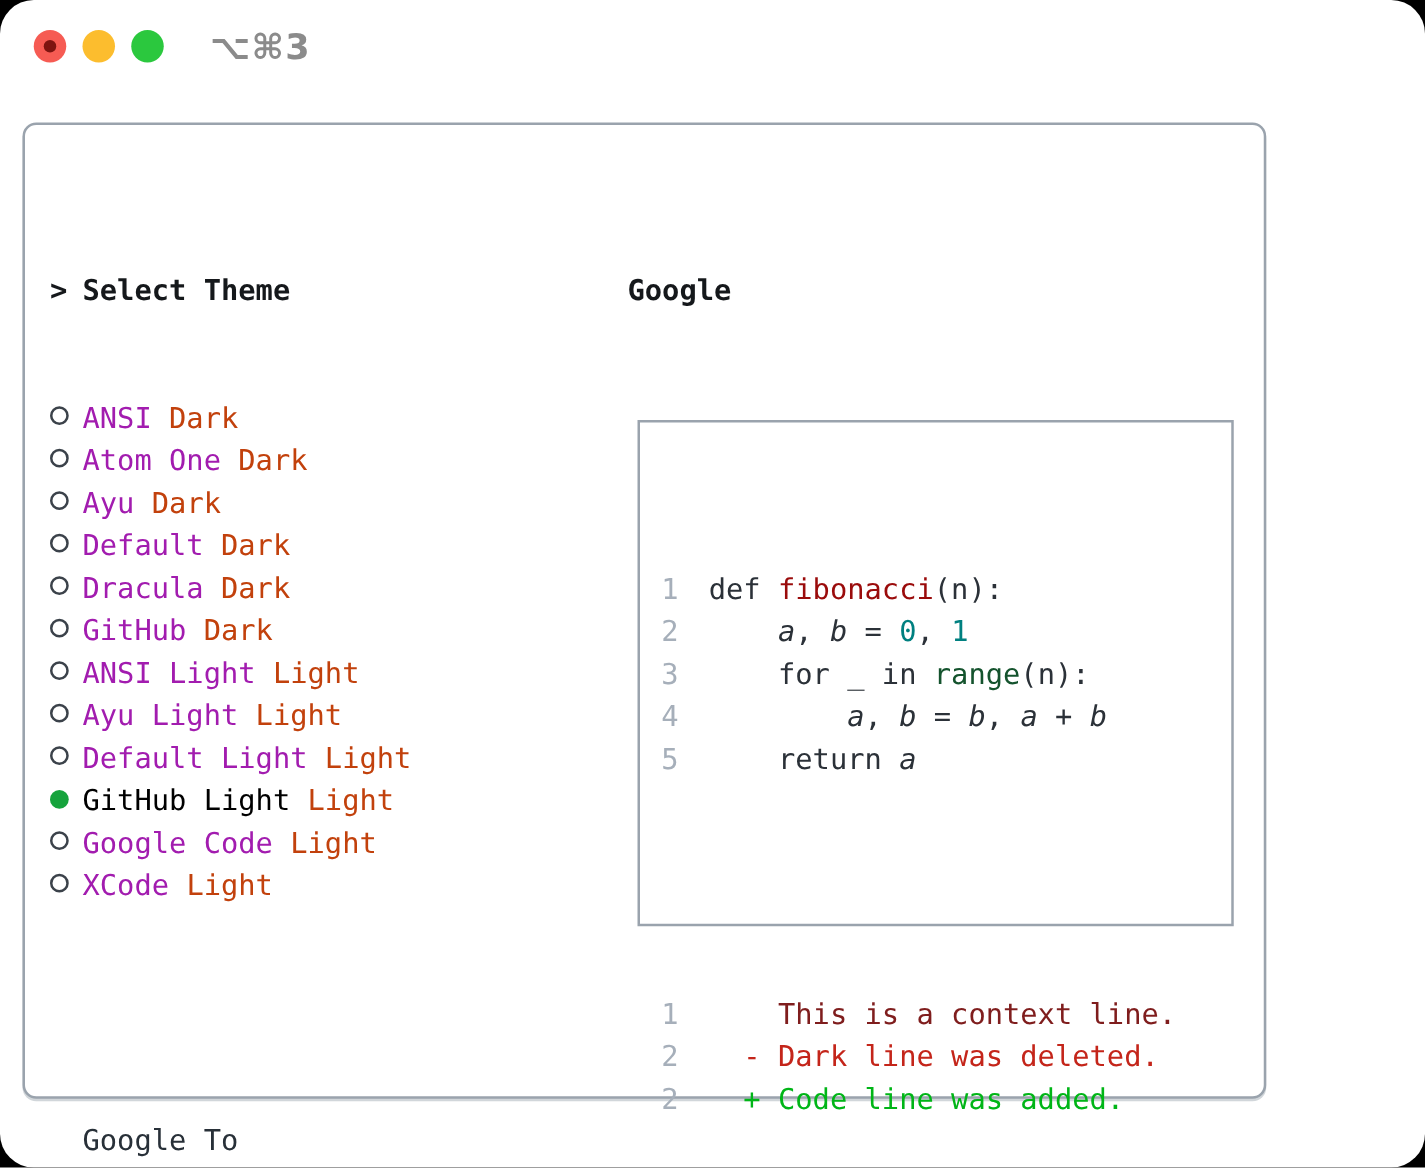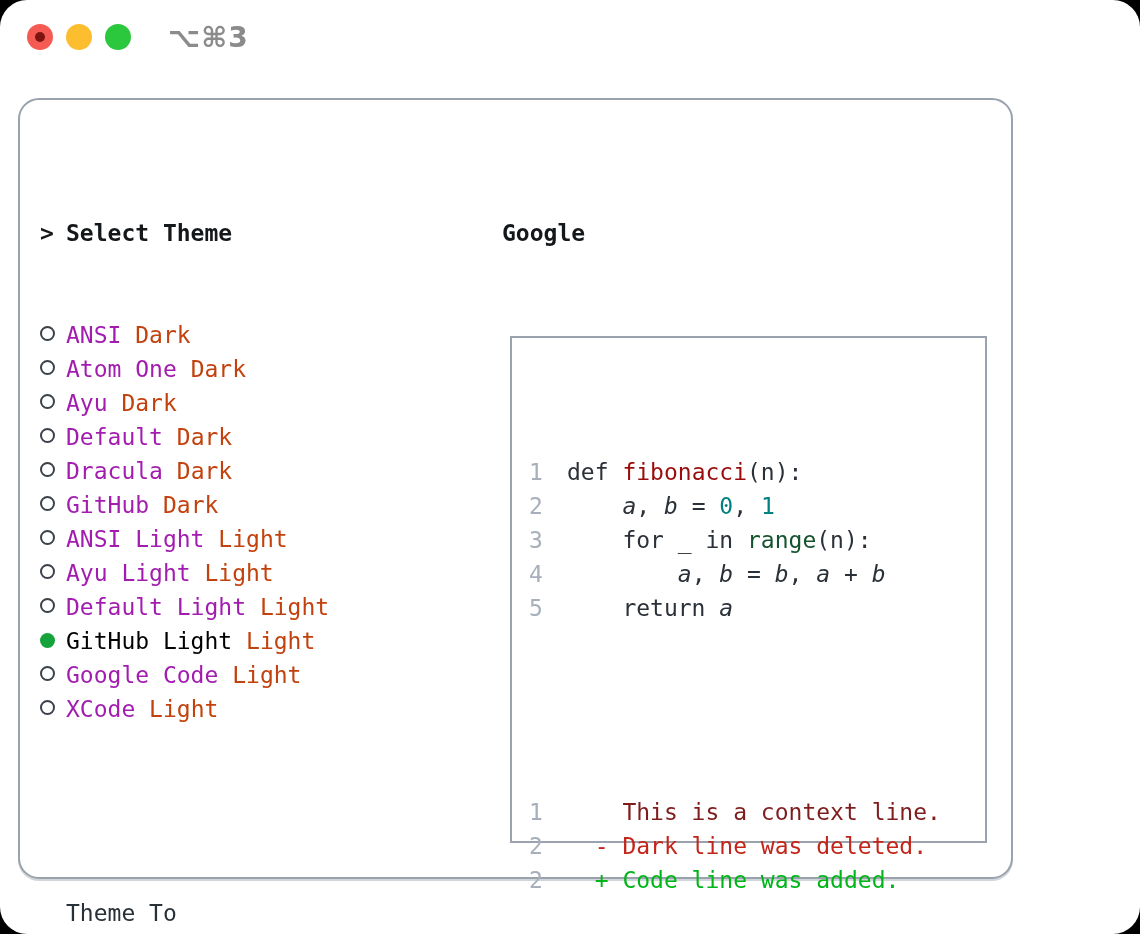--- a/index.html
+++ b/index.html
@@ -23,21 +23,21 @@
   .tl.yellow{left:66px;background:#fcbd2e}
   .tl.green{left:105px;background:#2bc83e}
   .win-title{
     position:absolute;left:168px;top:0;height:75px;line-height:75px;
     font-family:"DejaVu Sans","Liberation Sans",sans-serif;
     font-weight:bold;font-size:28px;color:#8b8b8b;letter-spacing:1px;
   }
   
   .panel{
     position:absolute;left:18px;top:98px;width:991px;height:777px;
-    border:2px solid #9aa3ad;border-radius:21px;background:#fff;
+    border:2px solid #9aa3ad;border-radius:11px;background:#fff;
     box-shadow:0 2px 0 rgba(154,163,173,.45);
   }
   .pane{position:absolute;font-size:23px;line-height:34px;white-space:pre;color:#283038}
   .pane-left{left:20px;top:48px}
   .pane-right{left:482px;top:48px}
   .row{height:34px}
   .spacer{height:34px}
   .marker{display:inline-block;width:26px}
   .caret{font-weight:bold;color:#15181b}
   .dot{
@@ -46,21 +46,21 @@
   }
   .dot.filled{width:15px;height:15px;border:0;background:#16a33c;vertical-align:1px}
   .hdr{font-weight:bold;color:#15181b}
   .subhdr{color:#283038}
   .name{color:#a21caf}
   .name.selected{color:#000000}
   .variant{color:#c2410c}
   
   .preview-box{
     box-sizing:border-box;margin-left:8px;margin-top:18px;
-    width:477px;height:507px;border:2px solid #9aa3ad;background:#fff;
+    width:477px;height:405px;border:2px solid #9aa3ad;background:#fff;
     padding:49px 0 0 17px;
   }
   .pline{height:34px;white-space:pre}
   .ln{display:inline-block;width:38px;color:#a6afba}
   .tok-plain{color:#2b3138}
   .tok-func{color:#9a0b0b}
   .tok-number{color:#008080}
   .tok-builtin{color:#14532d}
   .tok-var{color:#2b3138;font-style:italic}
   .diff-context{color:#7f1d1d}
@@ -79,21 +79,21 @@
     <span class="tl green"></span>
     <span class="win-title">⌥⌘3</span>
   </div>
 
   <div class="panel">
 
     <div class="pane pane-left">
       <div class="row"><span class="marker caret">&gt;</span><span class="hdr">Select Theme</span></div>
       <div id="theme-items"><div class="row"><span class="marker"><span class="dot"></span></span><span class="name">ANSI</span> <span class="variant">Dark</span></div><div class="row"><span class="marker"><span class="dot"></span></span><span class="name">Atom One</span> <span class="variant">Dark</span></div><div class="row"><span class="marker"><span class="dot"></span></span><span class="name">Ayu</span> <span class="variant">Dark</span></div><div class="row"><span class="marker"><span class="dot"></span></span><span class="name">Default</span> <span class="variant">Dark</span></div><div class="row"><span class="marker"><span class="dot"></span></span><span class="name">Dracula</span> <span class="variant">Dark</span></div><div class="row"><span class="marker"><span class="dot"></span></span><span class="name">GitHub</span> <span class="variant">Dark</span></div><div class="row"><span class="marker"><span class="dot"></span></span><span class="name">ANSI Light</span> <span class="variant">Light</span></div><div class="row"><span class="marker"><span class="dot"></span></span><span class="name">Ayu Light</span> <span class="variant">Light</span></div><div class="row"><span class="marker"><span class="dot"></span></span><span class="name">Default Light</span> <span class="variant">Light</span></div><div class="row"><span class="marker"><span class="dot filled"></span></span><span class="name selected">GitHub Light</span> <span class="variant">Light</span></div><div class="row"><span class="marker"><span class="dot"></span></span><span class="name">Google Code</span> <span class="variant">Light</span></div><div class="row"><span class="marker"><span class="dot"></span></span><span class="name">XCode</span> <span class="variant">Light</span></div></div>
       <div class="spacer"></div>
-      <div class="row"><span class="marker"></span><span class="subhdr">Theme To</span></div>
+      <div class="row"><span class="marker"></span><span class="subhdr">Google To</span></div>
       
       
       
     </div>
 
     <div class="pane pane-right">
       <div class="row"><span class="hdr">Google</span></div>
       <div class="preview-box">
         <div id="code-lines"><div class="pline"><span class="ln">1</span><span class="tok-plain">def </span><span class="tok-func">fibonacci</span><span class="tok-plain">(n):</span></div><div class="pline"><span class="ln">2</span><span class="tok-plain">    </span><span class="tok-var">a</span><span class="tok-plain">, </span><span class="tok-var">b</span><span class="tok-plain"> = </span><span class="tok-number">0</span><span class="tok-plain">, </span><span class="tok-number">1</span></div><div class="pline"><span class="ln">3</span><span class="tok-plain">    for _ in </span><span class="tok-builtin">range</span><span class="tok-plain">(n):</span></div><div class="pline"><span class="ln">4</span><span class="tok-plain">        </span><span class="tok-var">a</span><span class="tok-plain">, </span><span class="tok-var">b</span><span class="tok-plain"> = </span><span class="tok-var">b</span><span class="tok-plain">, </span><span class="tok-var">a</span><span class="tok-plain"> + </span><span class="tok-var">b</span></div><div class="pline"><span class="ln">5</span><span class="tok-plain">    return </span><span class="tok-var">a</span></div></div>
         <div class="pline"></div>

